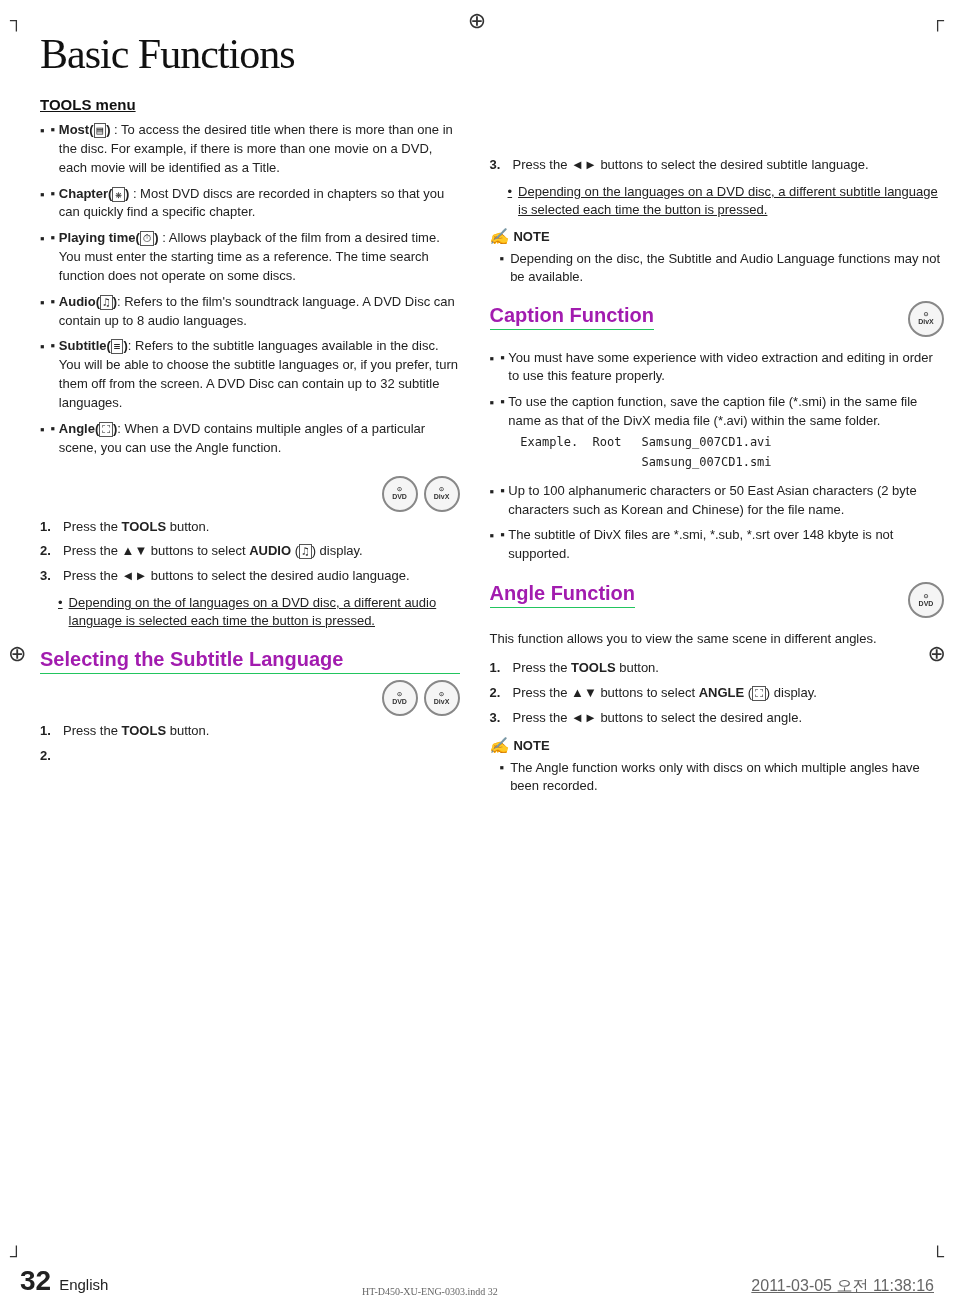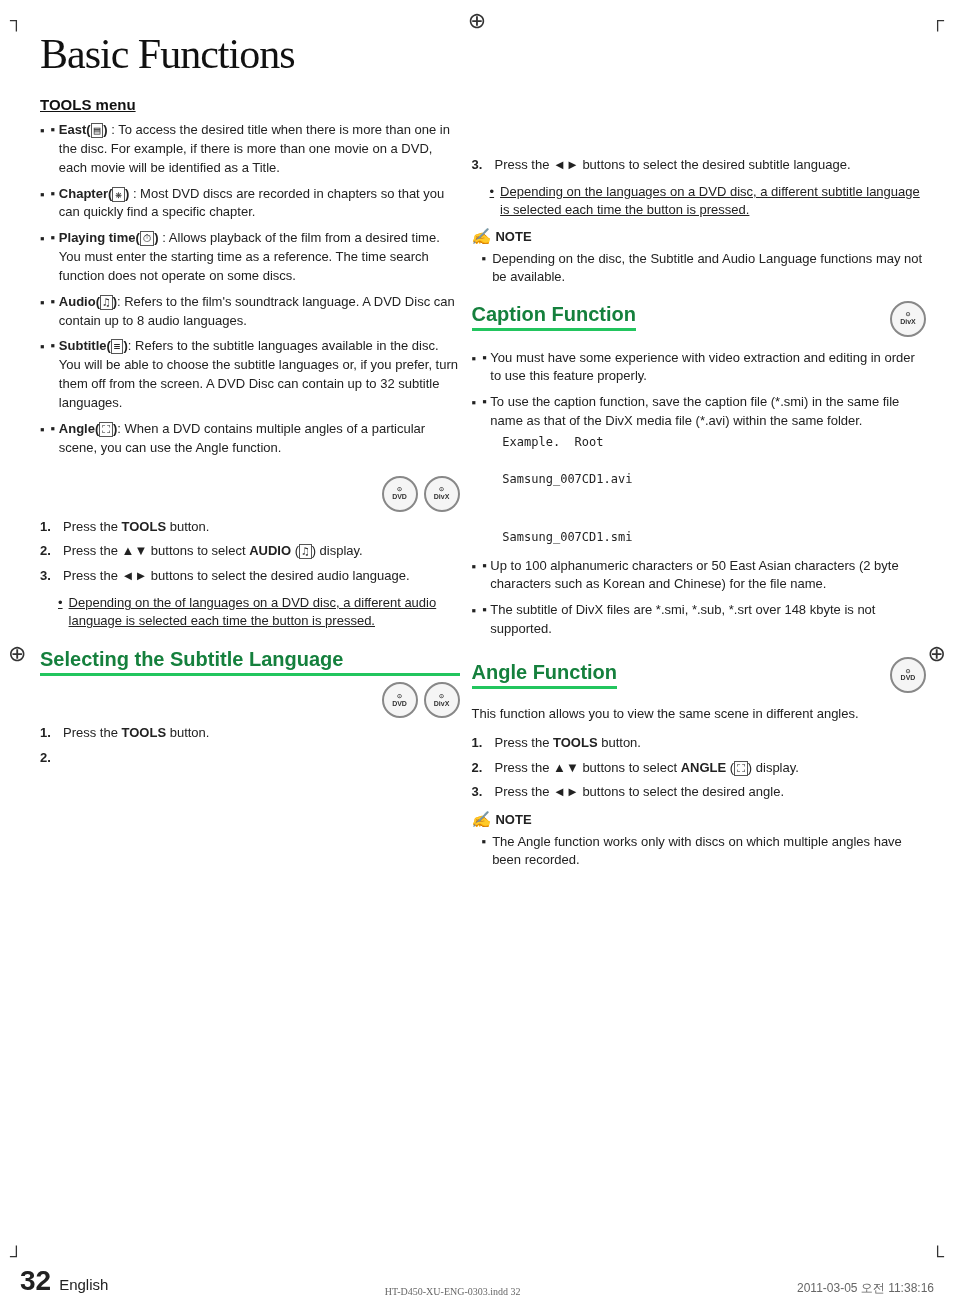--- a/index.html
+++ b/index.html
@@ -60,21 +60,21 @@
       font-family: 'Times New Roman', serif;
       font-size: 42px;
       font-weight: normal;
       color: #111;
       margin-bottom: 18px;
       letter-spacing: -1px;
     }
     
     .columns {
       display: flex;
-      gap: 12px;
+      gap: 30px;
       width: 100%;
     }
     .col-left {
       width: 48%;
       flex-shrink: 0;
     }
     .col-right {
       width: 52%;
       flex-shrink: 0;
     }
@@ -82,23 +82,23 @@
     .section-heading {
       font-size: 15px;
       font-weight: bold;
       text-decoration: underline;
       margin-bottom: 8px;
       color: #111;
     }
     .section-heading-lg {
       font-size: 20px;
       font-weight: bold;
-      color: #15803d;
+      color: #a21caf;
       margin-bottom: 6px;
-      border-bottom: 3px solid #22c55e;
+      border-bottom: 1px solid #22c55e;
       padding-bottom: 2px;
     }
     
     .bullet-list {
       list-style: none;
       padding: 0;
       margin-bottom: 10px;
     }
     .bullet-list li {
       display: flex;
@@ -228,33 +228,33 @@
     }
     .page-lang {
       font-size: 15px;
     }
     .footer-filename {
       font-size: 10px;
       color: #666;
       font-family: Liberation Serif, serif;
     }
     .footer-date {
-      font-size: 12px;
+      font-size: 16px;
       color: #666;
+      text-decoration: underline;
     }
     
     .bold { font-weight: bold; }
     
     .example-line {
       display: flex;
       gap: 20px;
       font-family: monospace;
       font-size: 12px;
       margin: 3px 0 3px 12px;
-      flex-direction: column;
     }
   </style>
 </head>
 <body>
 
 <div class="page">
 
   <div class="corner-mark corner-tl">┐</div>
   <div class="corner-mark corner-tr">┌</div>
   <div class="corner-mark corner-bl">┘</div>
@@ -268,21 +268,21 @@
 
   <h1 class="main-title">Basic Functions</h1>
 
   <div class="columns">
 
     <div class="col-left">
 
       <div class="section-heading">TOOLS menu</div>
       <ul class="bullet-list">
         <li>
-          <span>▪</span>&nbsp;<span><span class="bold">East(</span><span style="font-size:11px;border:1px solid #555;padding:0 2px;font-family:monospace;">▤</span><span class="bold">)</span> : To access the desired title when there is more than one in the disc. For example, if there is more than one movie on a DVD, each movie will be identified as a Title.</span>
+          <span>▪</span>&nbsp;<span><span class="bold">Most(</span><span style="font-size:11px;border:1px solid #555;padding:0 2px;font-family:monospace;">▤</span><span class="bold">)</span> : To access the desired title when there is more than one in the disc. For example, if there is more than one movie on a DVD, each movie will be identified as a Title.</span>
         </li>
         <li>
           <span>▪</span>&nbsp;<span><span class="bold">Chapter(</span><span style="font-size:11px;border:1px solid #555;padding:0 2px;font-family:monospace;">❋</span><span class="bold">)</span> : Most DVD discs are recorded in chapters so that you can quickly find a specific chapter.</span>
         </li>
         <li>
           <span>▪</span>&nbsp;<span><span class="bold">Playing time(</span><span style="font-size:11px;border:1px solid #555;padding:0 2px;font-family:monospace;">⏱</span><span class="bold">)</span> : Allows playback of the film from a desired time. You must enter the starting time as a reference. The time search function does not operate on some discs.</span>
         </li>
         <li>
           <span>▪</span>&nbsp;<span><span class="bold">Audio(</span><span style="font-size:11px;border:1px solid #555;padding:0 2px;font-family:monospace;">♫</span><span class="bold">)</span>: Refers to the film's soundtrack language. A DVD Disc can contain up to 8 audio languages.</span>
         </li>
@@ -402,21 +402,21 @@
           <li>
             <span>▪</span>&nbsp;<span>Up to 100 alphanumeric characters or 50 East Asian characters (2 byte characters such as Korean and Chinese) for the file name.</span>
           </li>
           <li>
             <span>▪</span>&nbsp;<span>The subtitle of DivX files are *.smi, *.sub, *.srt over 148 kbyte is not supported.</span>
           </li>
         </ul>
       </div>
 
       <div style="margin-top: 18px;">
-        <div style="display:flex; justify-content: space-between; align-items: flex-end;">
+        <div style="display:flex; justify-content: space-between; align-items: flex-start;">
           <div class="section-heading-lg">Angle Function</div>
           <div class="disc-icon" style="margin-bottom:2px;">
             <div style="font-size:6px; font-weight:bold;">⊙</div>
             <div class="disc-icon-small">DVD</div>
           </div>
         </div>
         <p style="margin: 10px 0 10px 0; line-height:1.45;">This function allows you to view the same scene in different angles.</p>
         <ol class="steps">
           <li>
             <span class="step-num">1.</span>

